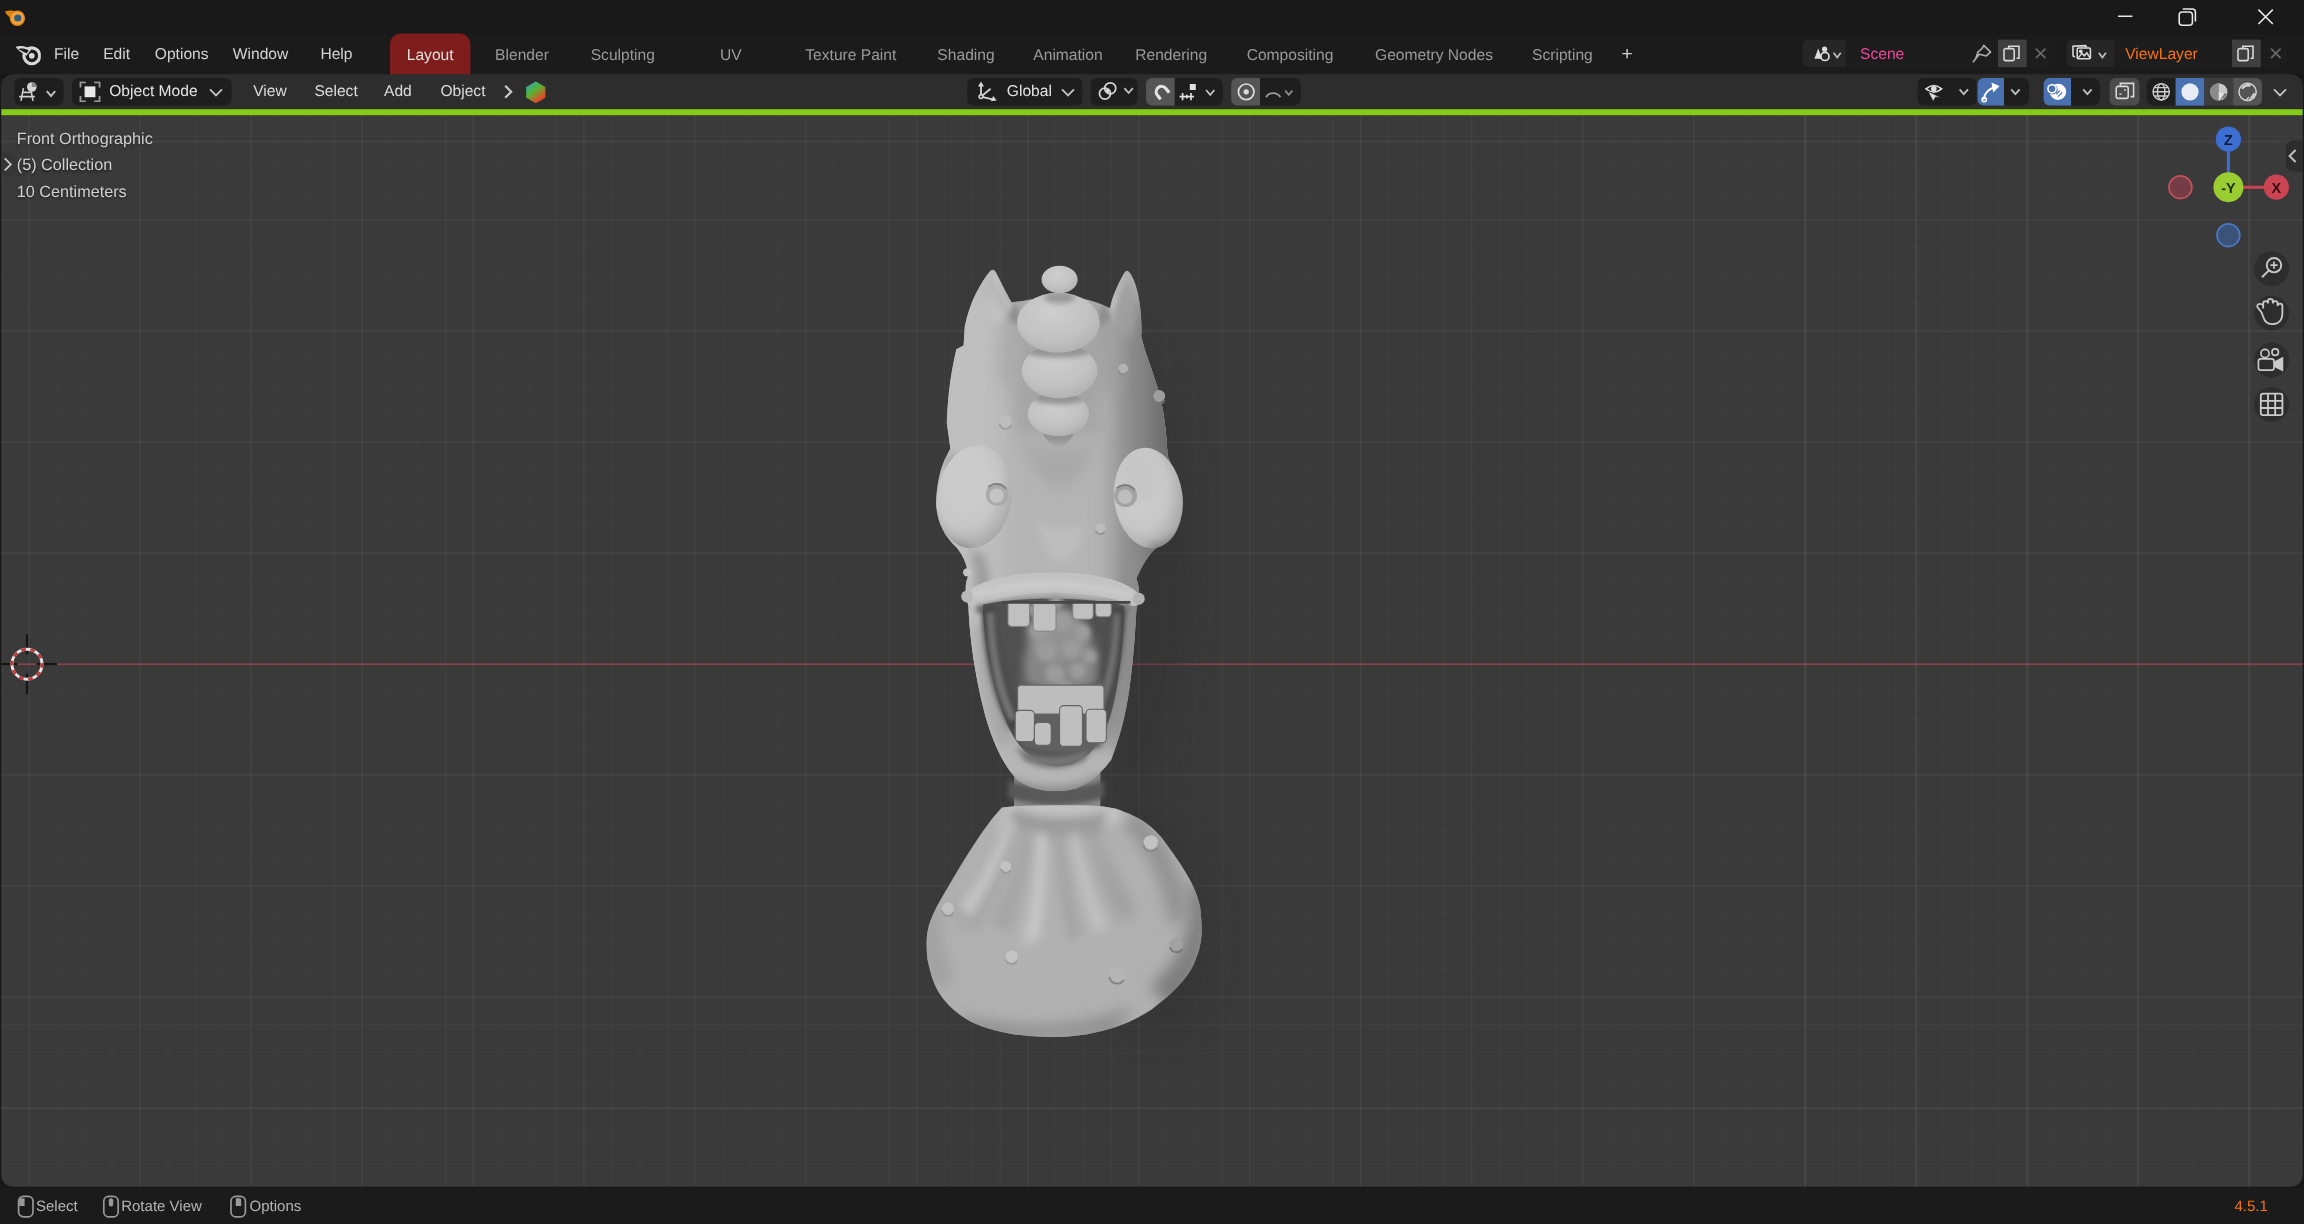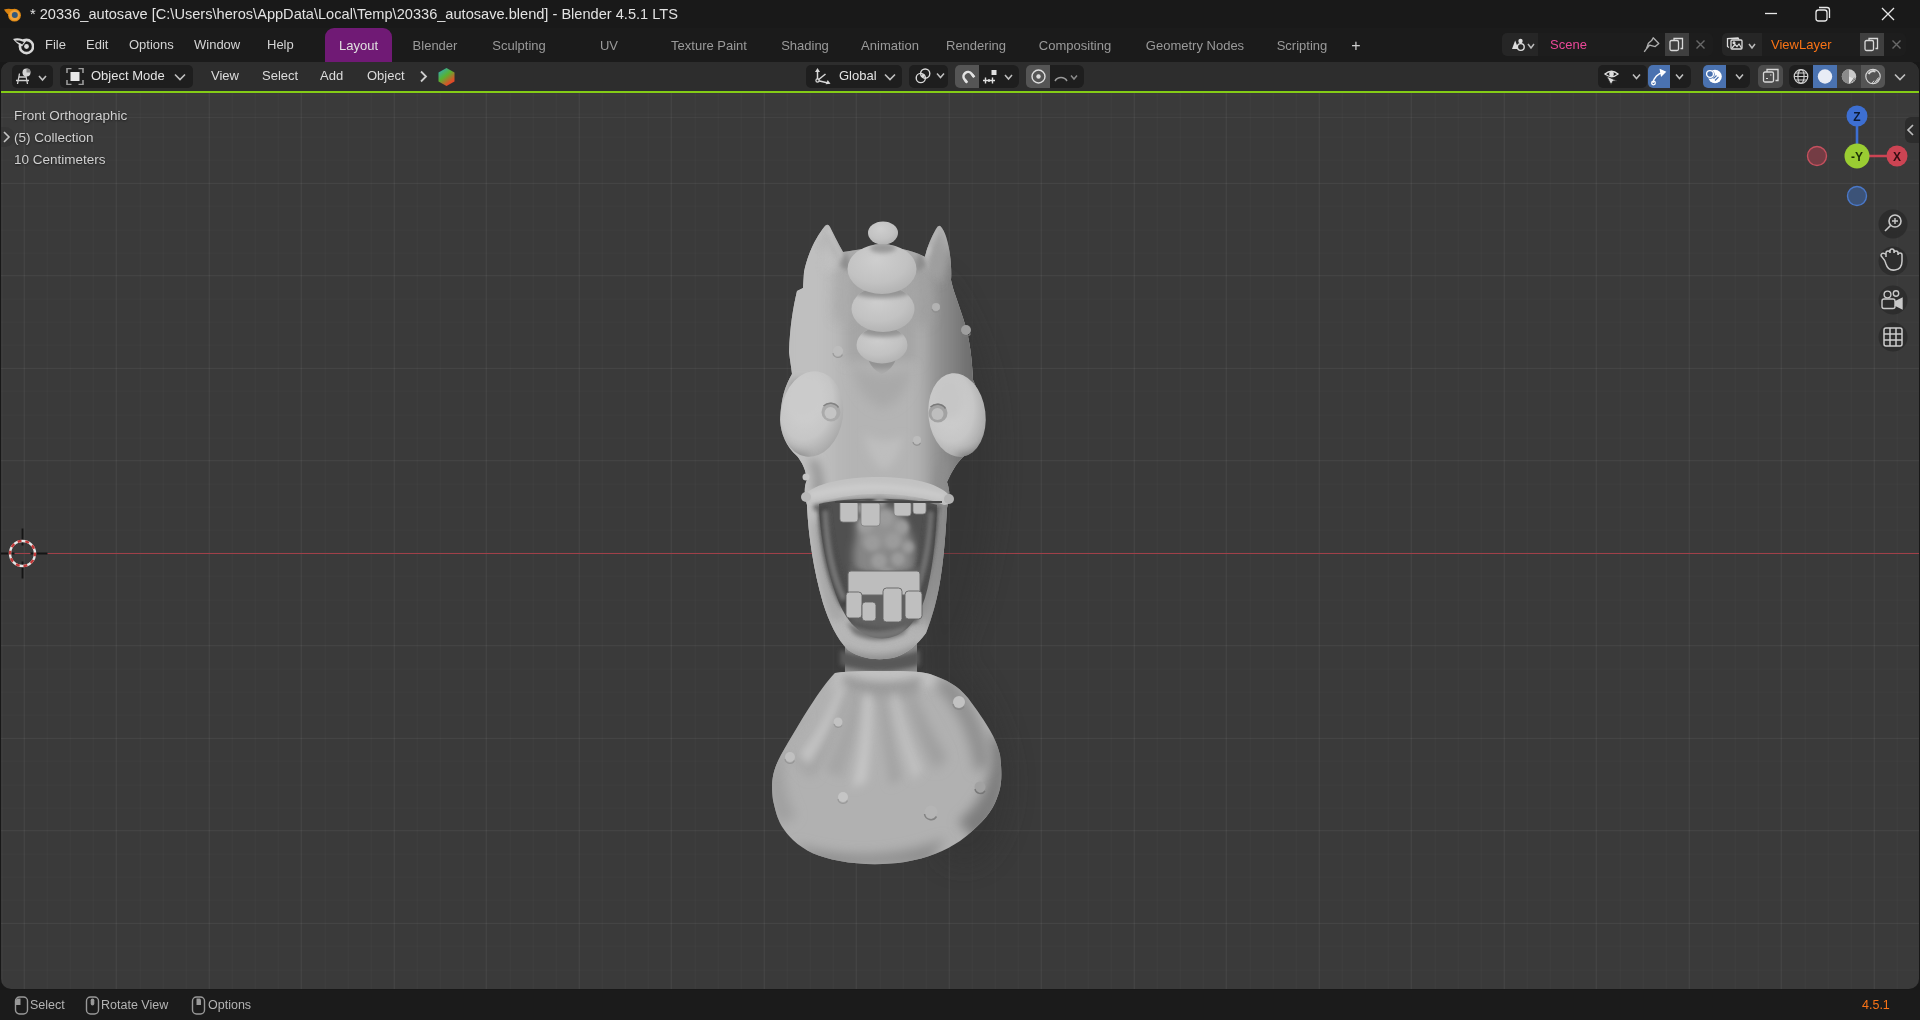--- a/index.html
+++ b/index.html
@@ -3,23 +3,23 @@
 <meta charset="utf-8">
 <style>
   html,body{margin:0;padding:0;width:1920px;height:1020px;overflow:hidden;background:#181818;
     font-family:"Liberation Sans",sans-serif;-webkit-font-smoothing:antialiased;}
   .abs{position:absolute;}
   #titlebar{position:absolute;left:0;top:0;width:1920px;height:28px;background:#191919;color:#e2e2e2;font-size:14.6px;}
   #title-text{position:absolute;left:31px;top:6px;white-space:pre;}
   #menubar{position:absolute;left:0;top:28px;width:1920px;height:34px;background:#1b1b1b;color:#d4d4d4;font-size:13px;}
   .menu{position:absolute;top:9px;}
   .tab{position:absolute;top:0;height:34px;line-height:35px;color:#9a9a9a;text-align:center;}
-  .tab.active{background:#701a75;color:#e0e0e0;border-radius:9px 9px 0 0;text-align:center;}
+  .tab.active{background:#7f1d1d;color:#e0e0e0;border-radius:9px 9px 0 0;text-align:center;}
   #viewport{position:absolute;left:1px;top:62px;width:1918px;height:927px;background:#3a3a3a;border-radius:10px;overflow:hidden;}
-  #vheader{position:absolute;left:0;top:0;width:1918px;height:29px;background:#2d2d2d;color:#dadada;font-size:13px;border-bottom:2px solid #84cc16;}
+  #vheader{position:absolute;left:0;top:0;width:1918px;height:29px;background:#2d2d2d;color:#dadada;font-size:13px;border-bottom:5px solid #84cc16;}
   .pill{position:absolute;top:3px;height:23px;background:#1e1e1e;border-radius:5px;}
   .hmenu{position:absolute;top:6px;color:#dcdcdc;}
   #grid{position:absolute;left:0;top:29px;width:1918px;height:898px;
     background-image:
       repeating-linear-gradient(to right, rgba(255,255,255,0.045) 0px, rgba(255,255,255,0.045) 1px, transparent 1px, transparent 92.5px),
       repeating-linear-gradient(to bottom, rgba(255,255,255,0.045) 0px, rgba(255,255,255,0.045) 1px, transparent 1px, transparent 92.5px),
       repeating-linear-gradient(to right, rgba(255,255,255,0.018) 0px, rgba(255,255,255,0.018) 1px, transparent 1px, transparent 23.125px),
       repeating-linear-gradient(to bottom, rgba(255,255,255,0.018) 0px, rgba(255,255,255,0.018) 1px, transparent 1px, transparent 23.125px);
     background-position: 22.75px 0px, 0px 92px, 22.75px 0px, 0px 22.625px;}
   #xaxis{position:absolute;left:0;top:490.5px;width:1918px;height:1.4px;background:#a04049;}
@@ -31,21 +31,20 @@
 </head>
 <body>
 
 <div id="titlebar">
   <svg class="abs" style="left:3px;top:5px" width="20" height="19" viewBox="0 0 20 19">
     <path d="M1 4.5 C5.5 3 10 3.8 13.5 6 L9 12 C5 9.5 2.5 7.5 1 4.5 Z" fill="#d9820f"></path>
     <circle cx="11.5" cy="10.2" r="6.4" fill="#e08a14"></circle>
     <circle cx="11.5" cy="10.2" r="5.2" fill="#f0a33c"></circle>
     <circle cx="11.8" cy="10" r="3" fill="#33597d"></circle>
   </svg>
-  <div id="title-text" style="left:30px;top:5.5px">* 20336_autosave [C:\Users\heros\AppData\Local\Temp\20336_autosave.blend] - Blender 4.5.1 LTS</div>
   <svg class="abs" style="left:1755px;top:0" width="165" height="28" viewBox="0 0 165 28">
     <g stroke="#e8e8e8" stroke-width="1.3" fill="none">
       <path d="M10 13.5 h12"></path>
       <rect x="61" y="10" width="11" height="11" rx="2.5"></rect>
       <path d="M64 7.5 h8 a2.5 2.5 0 0 1 2.5 2.5 v8"></path>
       <path d="M127 8 l12 12 M139 8 l-12 12"></path>
     </g>
   </svg>
 </div>
 

